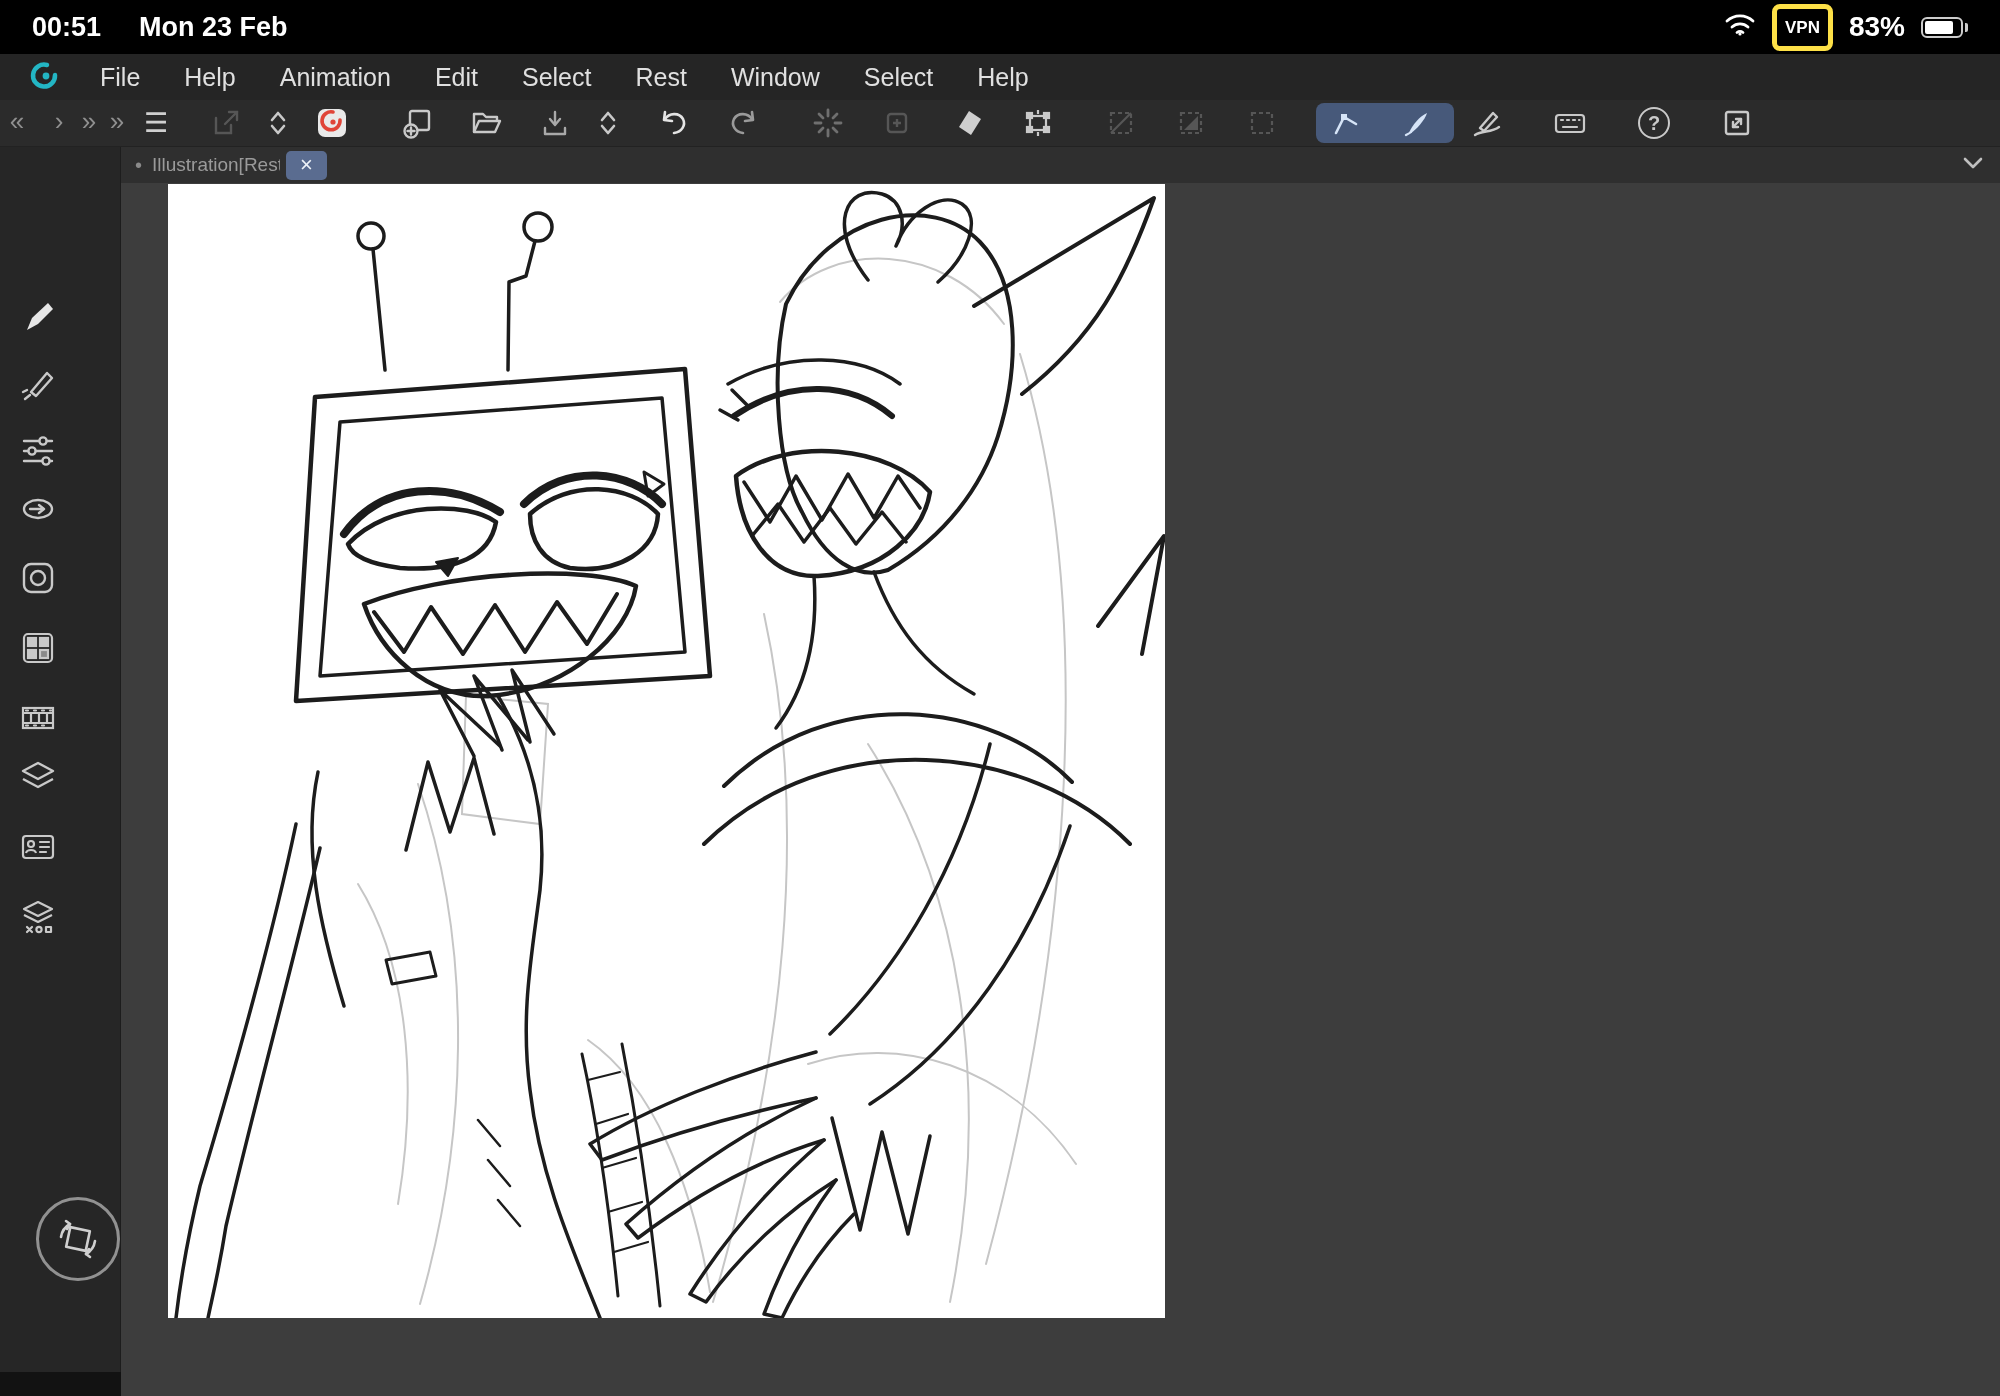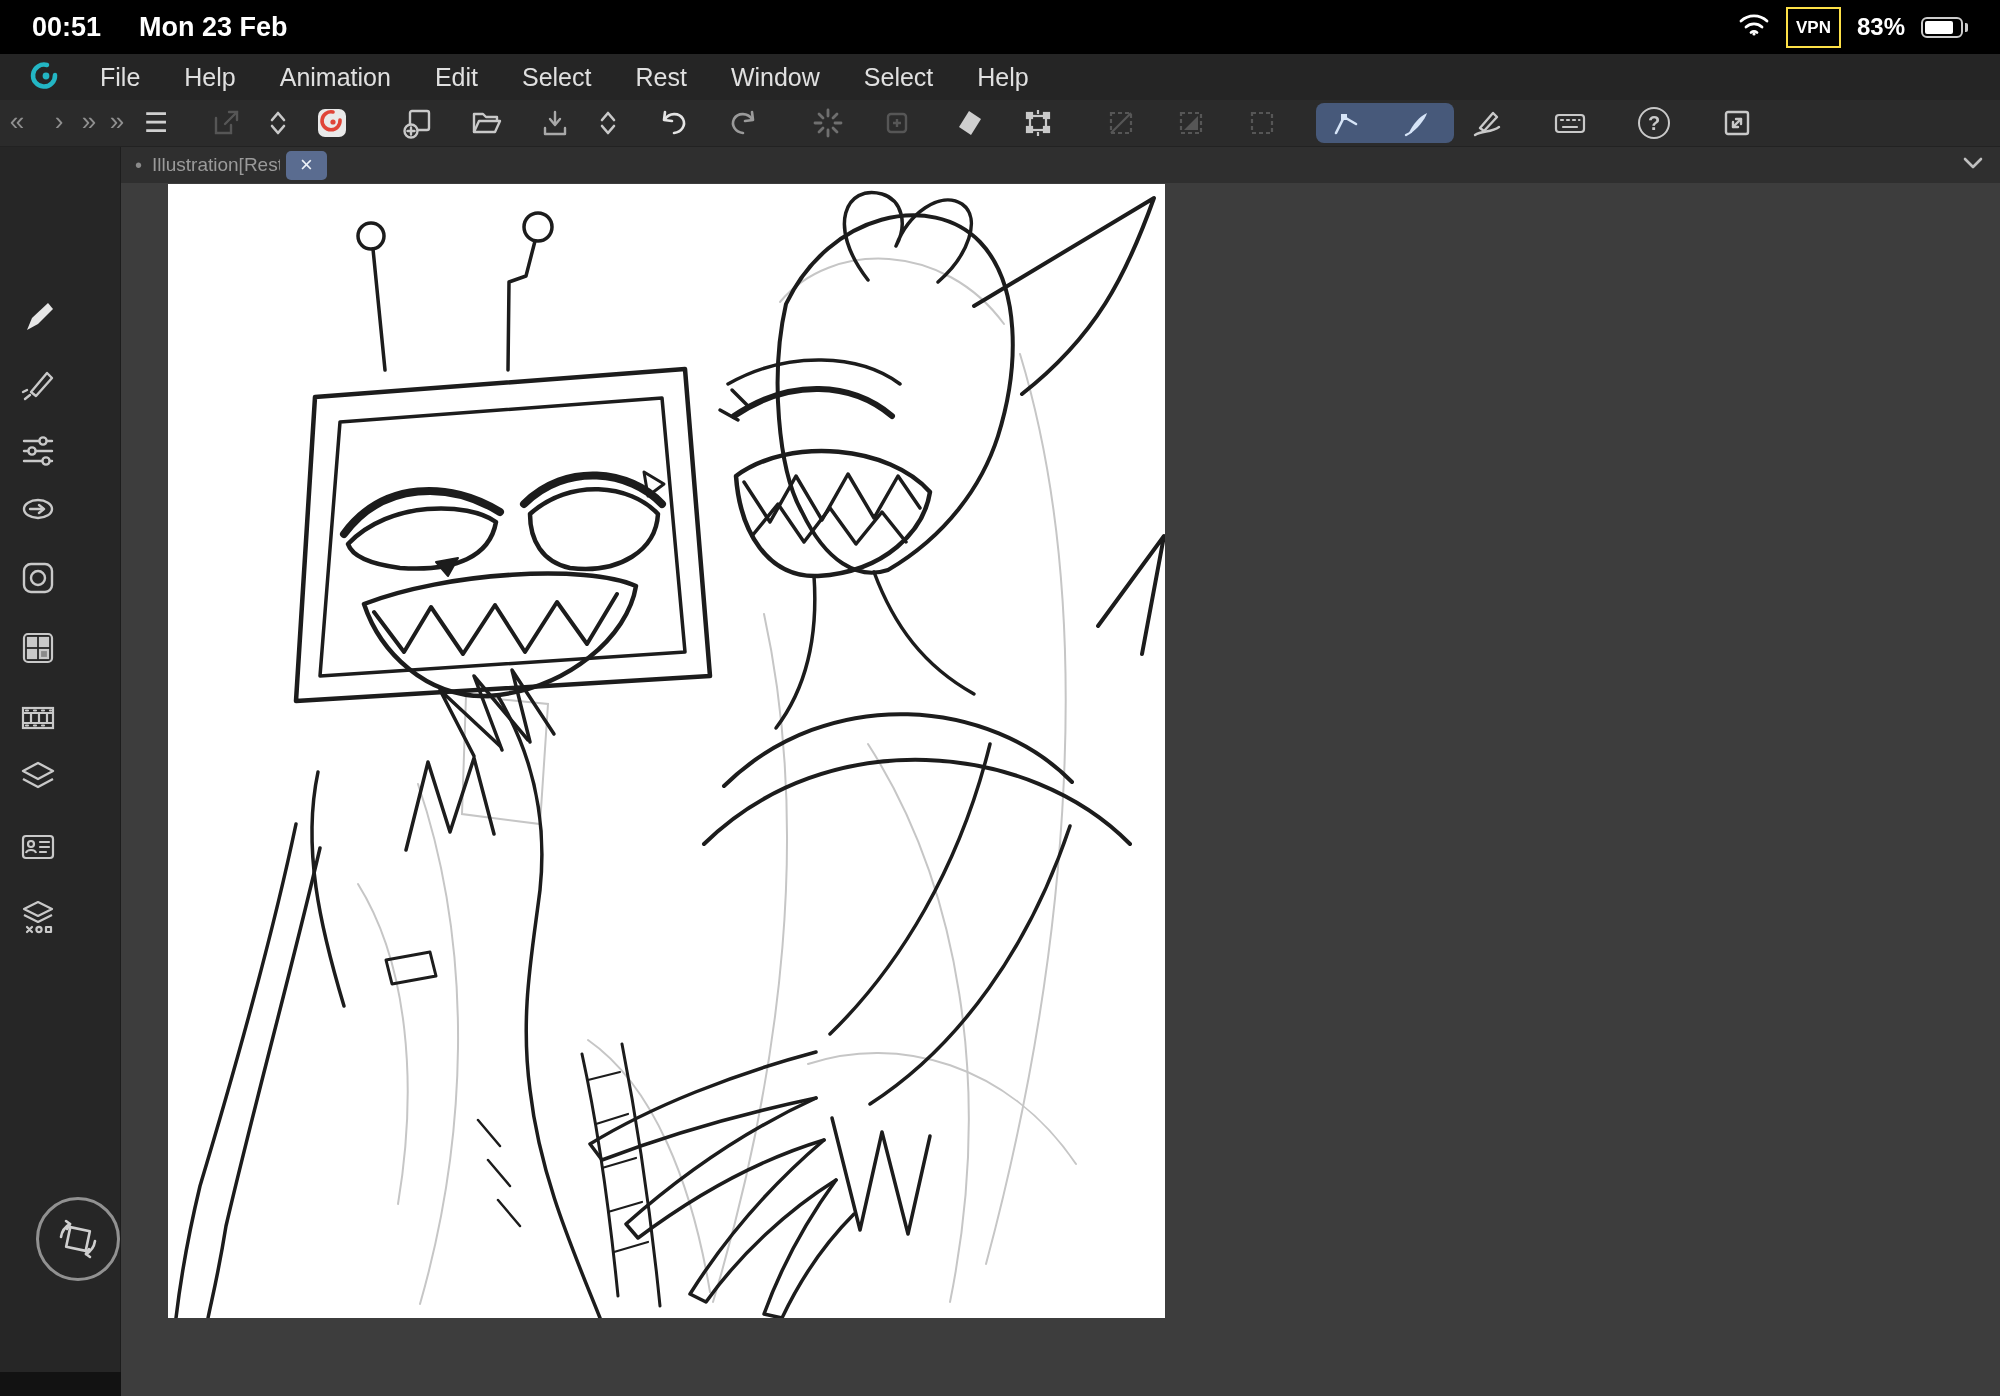--- a/index.html
+++ b/index.html
@@ -5,23 +5,23 @@
   * { margin:0; padding:0; box-sizing:border-box; }
   html,body { width:2000px; height:1396px; overflow:hidden; }
   body { position:relative; background:#3d3d3d; font-family:"Liberation Sans",sans-serif;
          -webkit-font-smoothing:antialiased; color:#e3e3e3; }
 
   
   .status-bar { position:absolute; left:0; top:0; width:2000px; height:54px; background:#000;
                 display:flex; align-items:center; justify-content:space-between; padding:0 32px; color:#fff; }
   .sb-left { display:flex; align-items:center; gap:38px; font-size:27px; font-weight:700; }
   .sb-right { display:flex; align-items:center; gap:16px; }
-  .vpn-badge { border:2px solid #fde047; border-radius:0; font-size:17px; font-weight:700;
+  .vpn-badge { border:5px solid #fde047; border-radius:8px; font-size:17px; font-weight:700;
                padding:8px 8px; line-height:21px; }
-  .batt-pct { font-size:24px; font-weight:600; }
+  .batt-pct { font-size:28px; font-weight:600; }
   .battery { display:inline-flex; align-items:center; }
   .batt-body { width:42px; height:21px; border:2px solid #ffffffcc; border-radius:6px; padding:2px; }
   .batt-fill { display:block; height:100%; width:82%; background:#fff; border-radius:2px; }
   .batt-nub { width:3px; height:9px; background:#ffffffcc; border-radius:0 2px 2px 0; margin-left:2px; }
 
   
   .menu-bar { position:absolute; left:0; top:54px; width:2000px; height:46px; background:#252525;
               display:flex; align-items:center; padding-left:26px; }
   .app-logo { width:38px; height:38px; margin-right:36px; display:flex; align-items:center; justify-content:center; }
   .menu-item { font-size:25px; color:#e0e0e0; margin-right:44px; cursor:default;text-align:center; }

